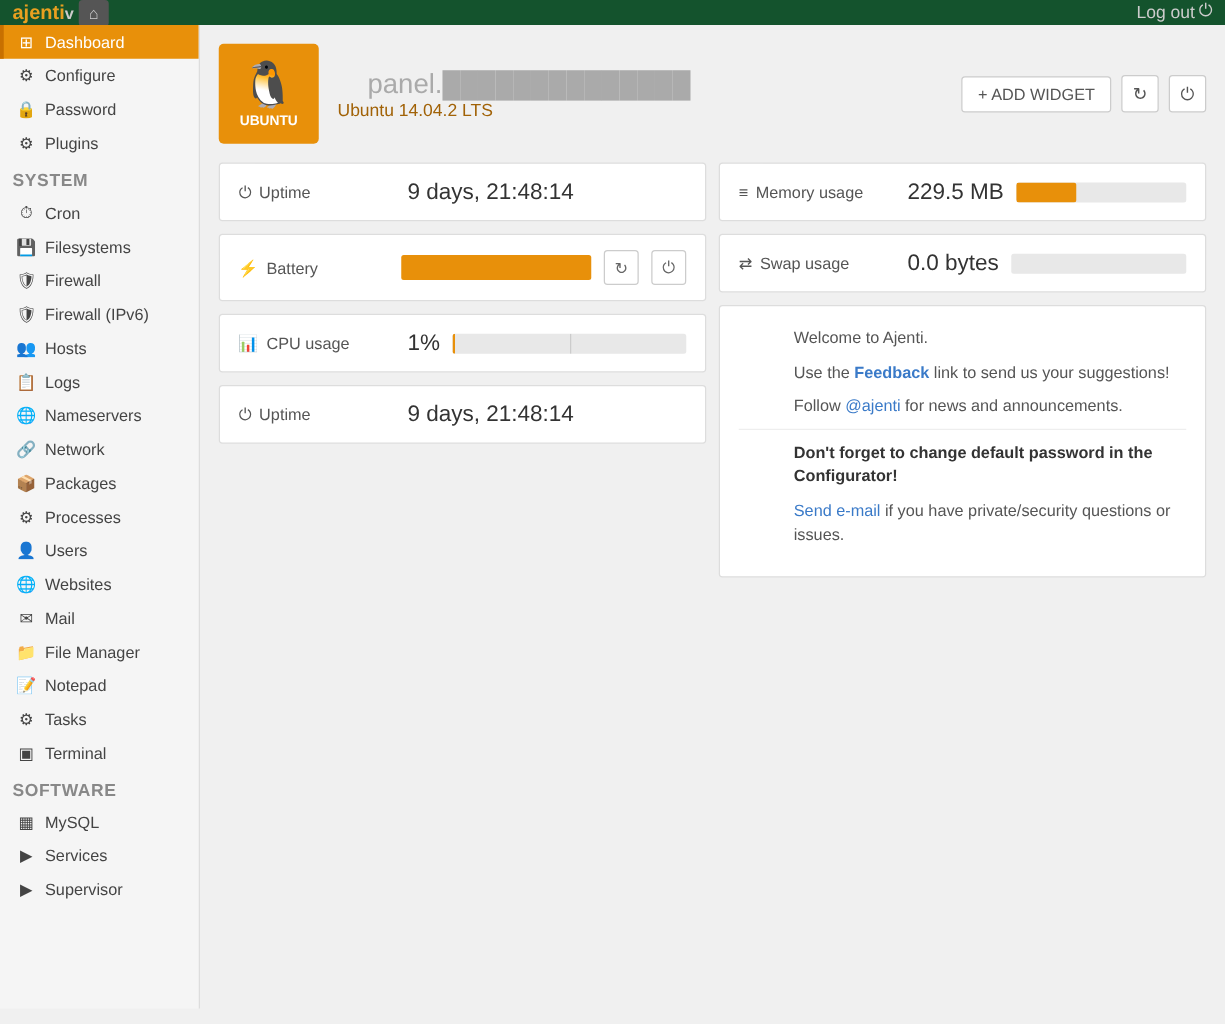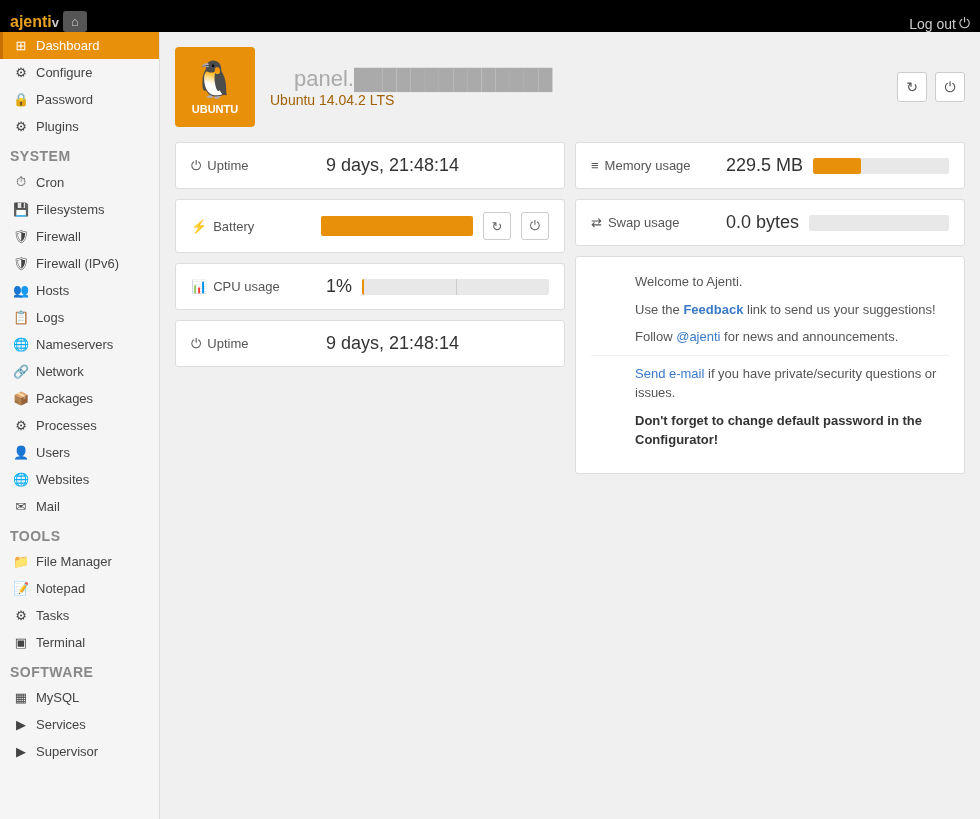--- a/index.html
+++ b/index.html
@@ -1,23 +1,23 @@
 <!DOCTYPE html>
 <html><head>
   <meta charset="utf-8">
   <style>
     * { margin: 0; padding: 0; box-sizing: border-box; }
     body { font-family: 'Helvetica Neue', Arial, sans-serif; font-size: 13px; background: #f0f0f0; color: #333; }
 
     
     #topbar {
-      background: #000000;
-      height: 32px;
-      display: flex;
-      align-items: flex-end;
+      background: #14532d;
+      height: 20px;
+      display: flex;
+      align-items: flex-start;
       justify-content: space-between;
       padding: 0 10px;
     }
     #topbar-left { display: flex; align-items: center; gap: 4px; }
     #ajenti-logo { color: #e8a020; font-weight: bold; font-size: 16px; }
     #ajenti-logo span { color: #e8a020; }
     #home-btn {
       background: #555;
       border: none;
       color: #ccc;
@@ -326,21 +326,20 @@
 
     <div class="sidebar-item">
       <span class="icon">🌐</span>
       <span>Websites</span>
     </div>
     <div class="sidebar-item">
       <span class="icon">✉</span>
       <span>Mail</span>
     </div>
 
-    <div class="sidebar-section-label">TOOLS</div>
     <div class="sidebar-item">
       <span class="icon">📁</span>
       <span>File Manager</span>
     </div>
     <div class="sidebar-item">
       <span class="icon">📝</span>
       <span>Notepad</span>
     </div>
     <div class="sidebar-item">
       <span class="icon">⚙</span>
@@ -373,20 +372,21 @@
         <div class="ubuntu-icon" style="font-size:36px;">🐧</div>
         <span>UBUNTU</span>
       </div>
       <div id="server-info">
         <div id="server-name">
           <span>panel.</span><span style="color:#aaa; font-size:20px;">██████████████</span>
         </div>
         <div id="server-version">Ubuntu 14.04.2 LTS</div>
       </div>
       <div id="header-buttons">
+        <button id="add-widget-btn">+ ADD WIDGET</button>
         <button class="icon-btn" title="Refresh">↻</button>
         <button class="icon-btn" title="Power">⏻</button>
       </div>
     </div>
 
     <div id="widgets-grid">
 
       <div style="display:flex; flex-direction:column; gap:10px;">
 
         <div class="widget-card">
@@ -470,23 +470,23 @@
             <span>Welcome to Ajenti.</span>
           </p>
           <p>
             <span>Use the </span><a href="#" class="feedback-link">Feedback</a><span> link to send us your suggestions!</span>
           </p>
           <p>
             <span>Follow </span><a href="#" class="ajenti-link">@ajenti</a><span> for news and announcements.</span>
           </p>
           <hr class="widget-separator">
           <p>
+            <span class="bold-text">Don't forget to change default password in the Configurator!</span>
+          </p>
+          <p>
             <a href="#">Send e-mail</a><span> if you have private/security questions or issues.</span>
           </p>
-          <p>
-            <span class="bold-text">Don't forget to change default password in the Configurator!</span>
-          </p>
         </div>
 
       </div>
     </div>
   </div>
 </div>
 
 </body></html>

